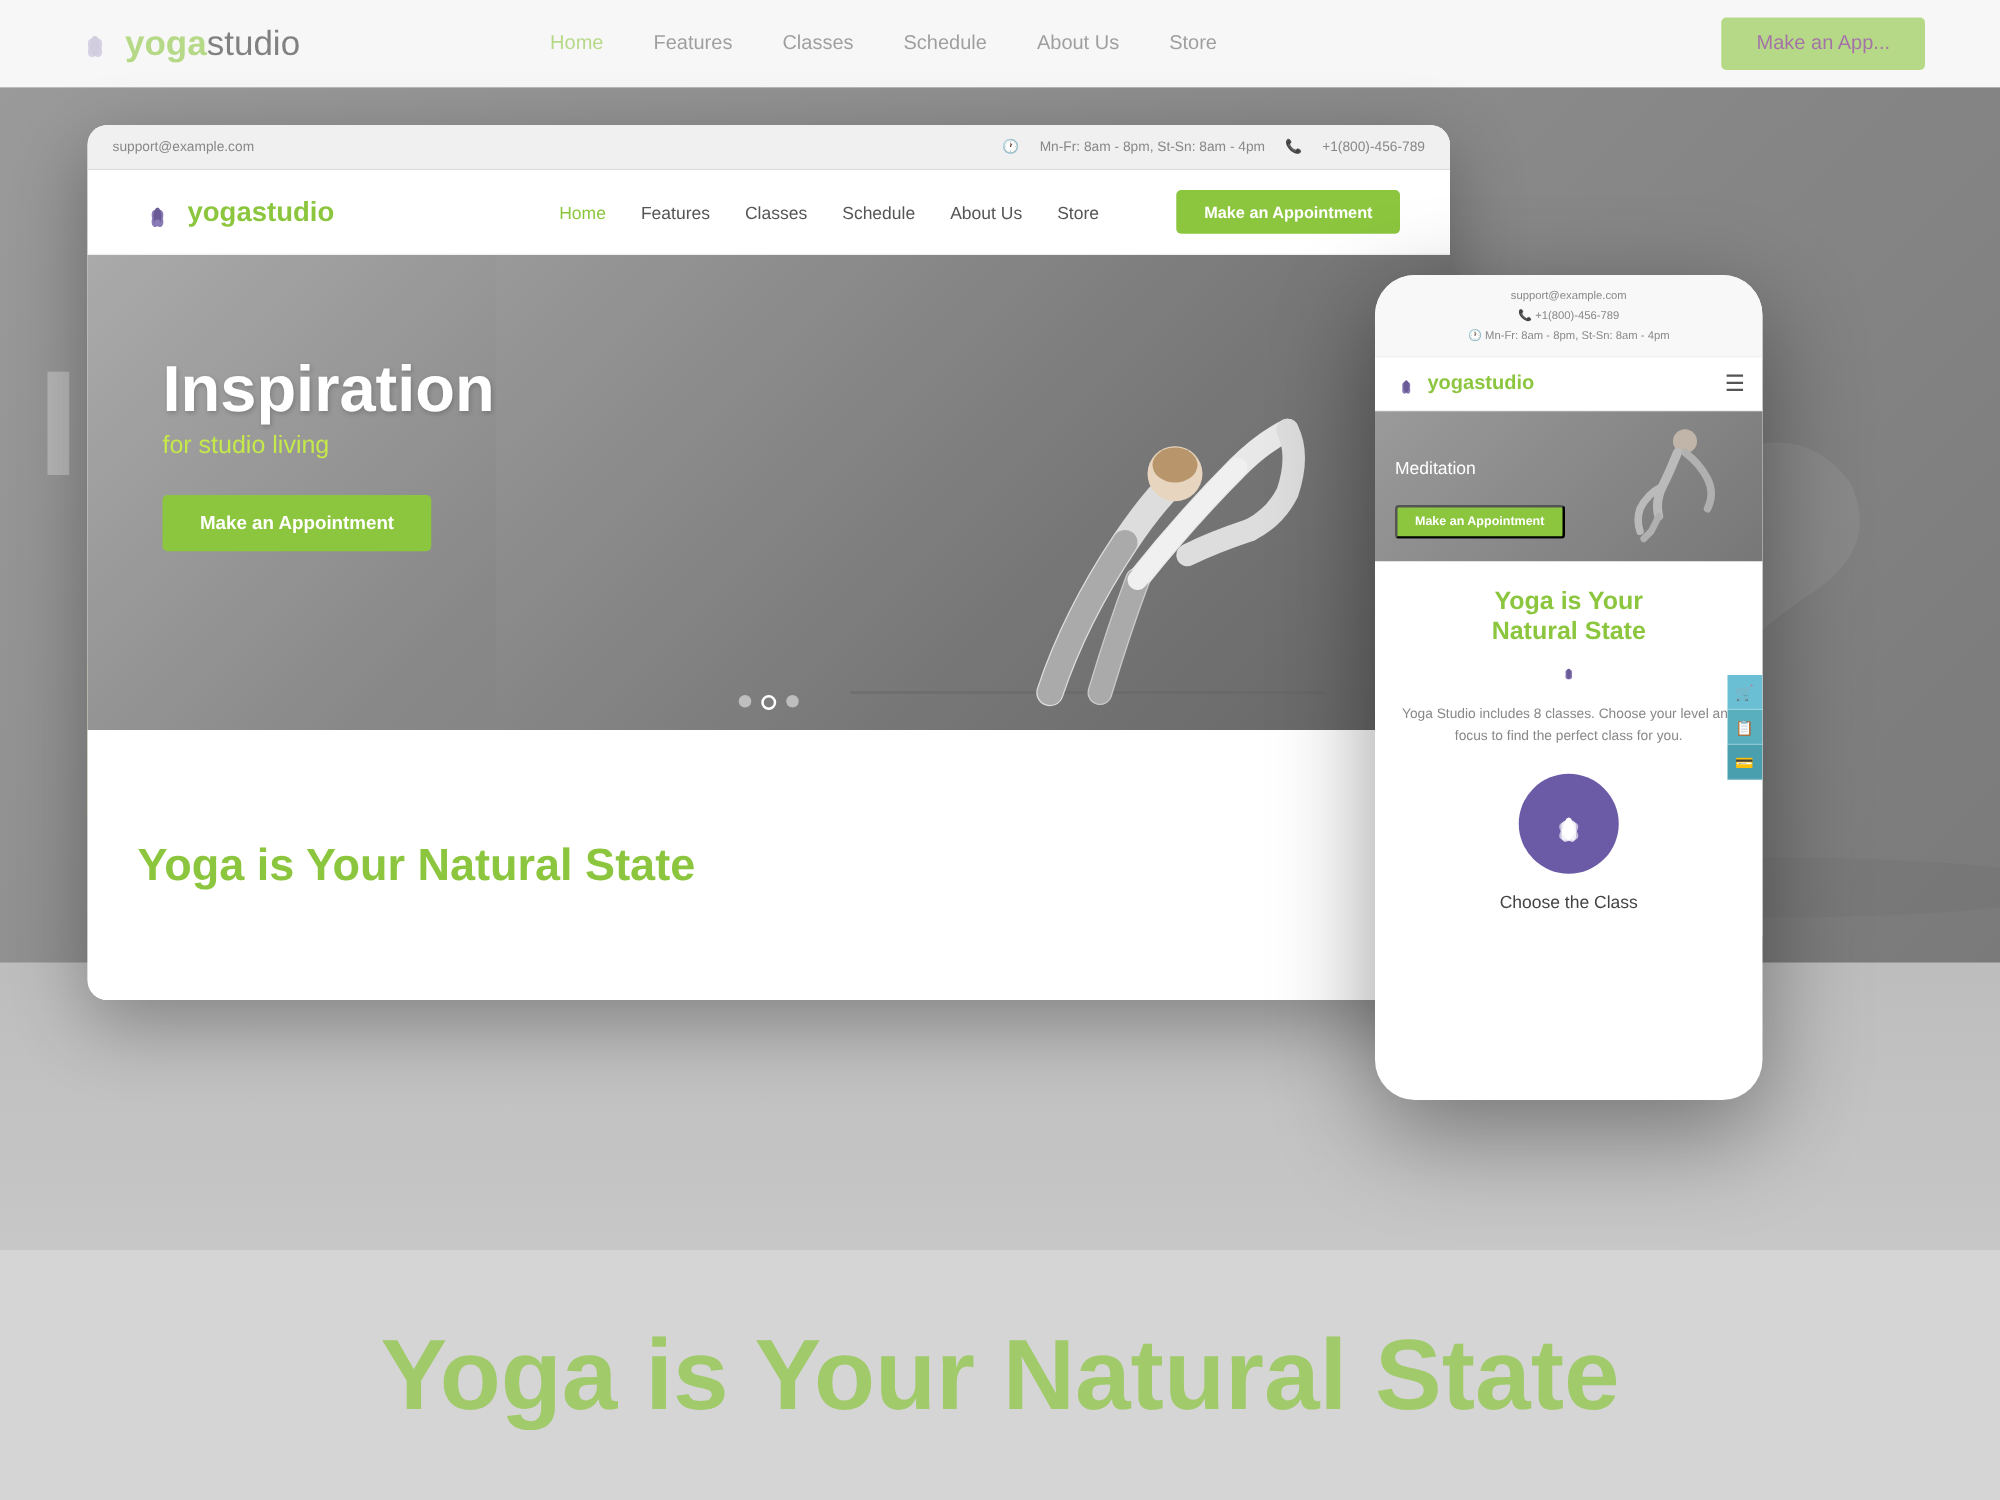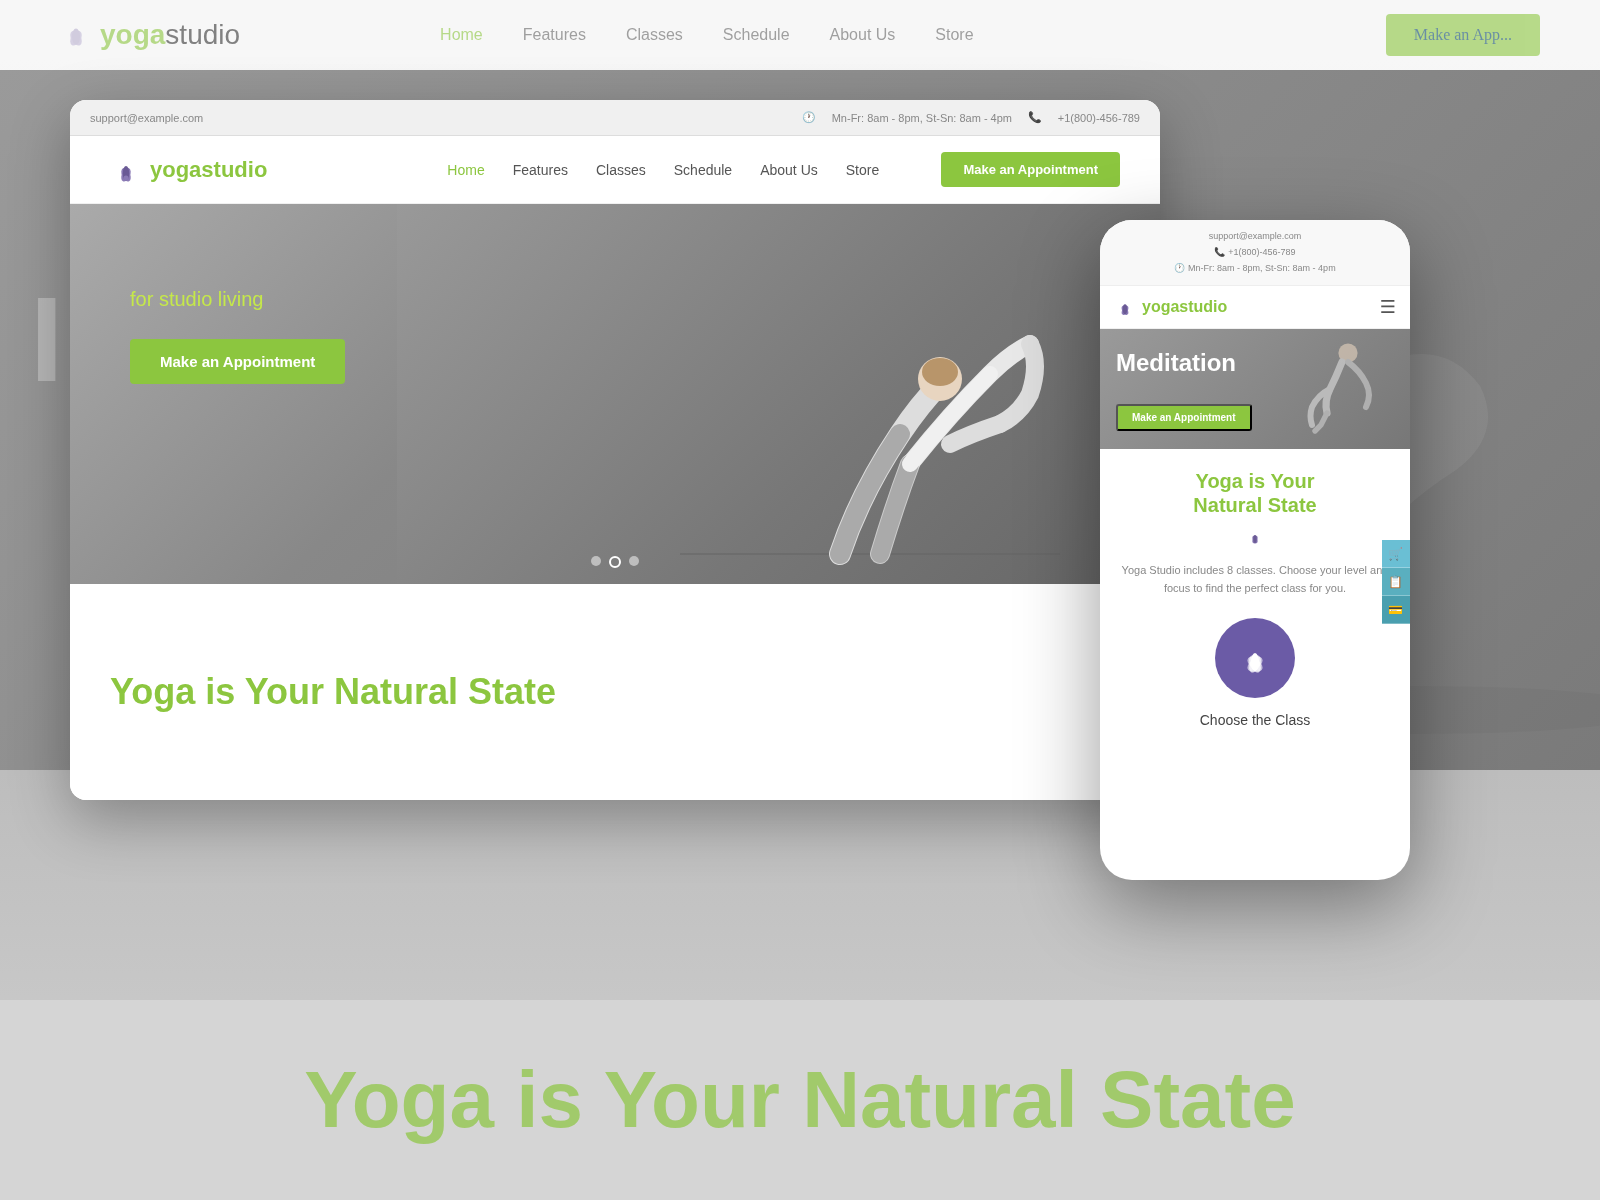--- a/index.html
+++ b/index.html
@@ -62,26 +62,25 @@
       text-decoration: none;
       font-size: 18px;
       color: #555;
     }
 
     .bg-nav-links a.active { color: #8cc63f; }
 
     .bg-nav-btn {
       margin-left: auto;
       background: #8cc63f;
-      color: #0c4a6e;
+      color: #701a75;
       padding: 12px 28px;
       border-radius: 4px;
       font-size: 16px;
       opacity: 0.6;
-      font-family: Liberation Serif, serif;
     }
 
     
     .bg-hero {
       position: absolute;
       top: 70px; left: 0;
       width: 100%; height: 700px;
       background: linear-gradient(135deg, #9a9a9a 0%, #8a8a8a 50%, #7a7a7a 100%);
       z-index: 1;
       overflow: hidden;
@@ -382,25 +381,25 @@
     
     .mobile-hero {
       height: 120px;
       background: linear-gradient(135deg, #9a9a9a 0%, #777 100%);
       position: relative;
       overflow: hidden;
     }
 
     .mobile-hero-text {
       position: absolute;
-      top: 20px;
+      top: 37px;
       left: 16px;
       color: white;
-      font-size: 24px;
-      font-weight: 700;
+      font-size: 14px;
+      font-weight: 400;
     }
 
     .mobile-hero-btn {
       position: absolute;
       bottom: 18px;
       left: 16px;
       background: #8cc63f;
       color: white;
       padding: 6px 14px;
       border-radius: 3px;
@@ -613,20 +612,21 @@
 
       <ellipse cx="280" cy="158" rx="18" ry="14" fill="#b8956a"></ellipse>
 
       <path d="M180,340 Q200,280 240,220" stroke="#aaa" stroke-width="20" fill="none" stroke-linecap="round"></path>
       <path d="M220,340 Q235,290 250,250" stroke="#aaa" stroke-width="18" fill="none" stroke-linecap="round"></path>
 
       <path d="M250,250 Q290,200 330,160" stroke="#f0f0f0" stroke-width="16" fill="none" stroke-linecap="round"></path>
     </svg>
 
     <div class="hero-content">
+      <div class="hero-title">Inspiration</div>
       <div class="hero-subtitle">for studio living</div>
       <button class="hero-btn">Make an Appointment</button>
     </div>
 
     <div class="hero-dots">
       <div class="dot"></div>
       <div class="dot active"></div>
       <div class="dot"></div>
     </div>
 

